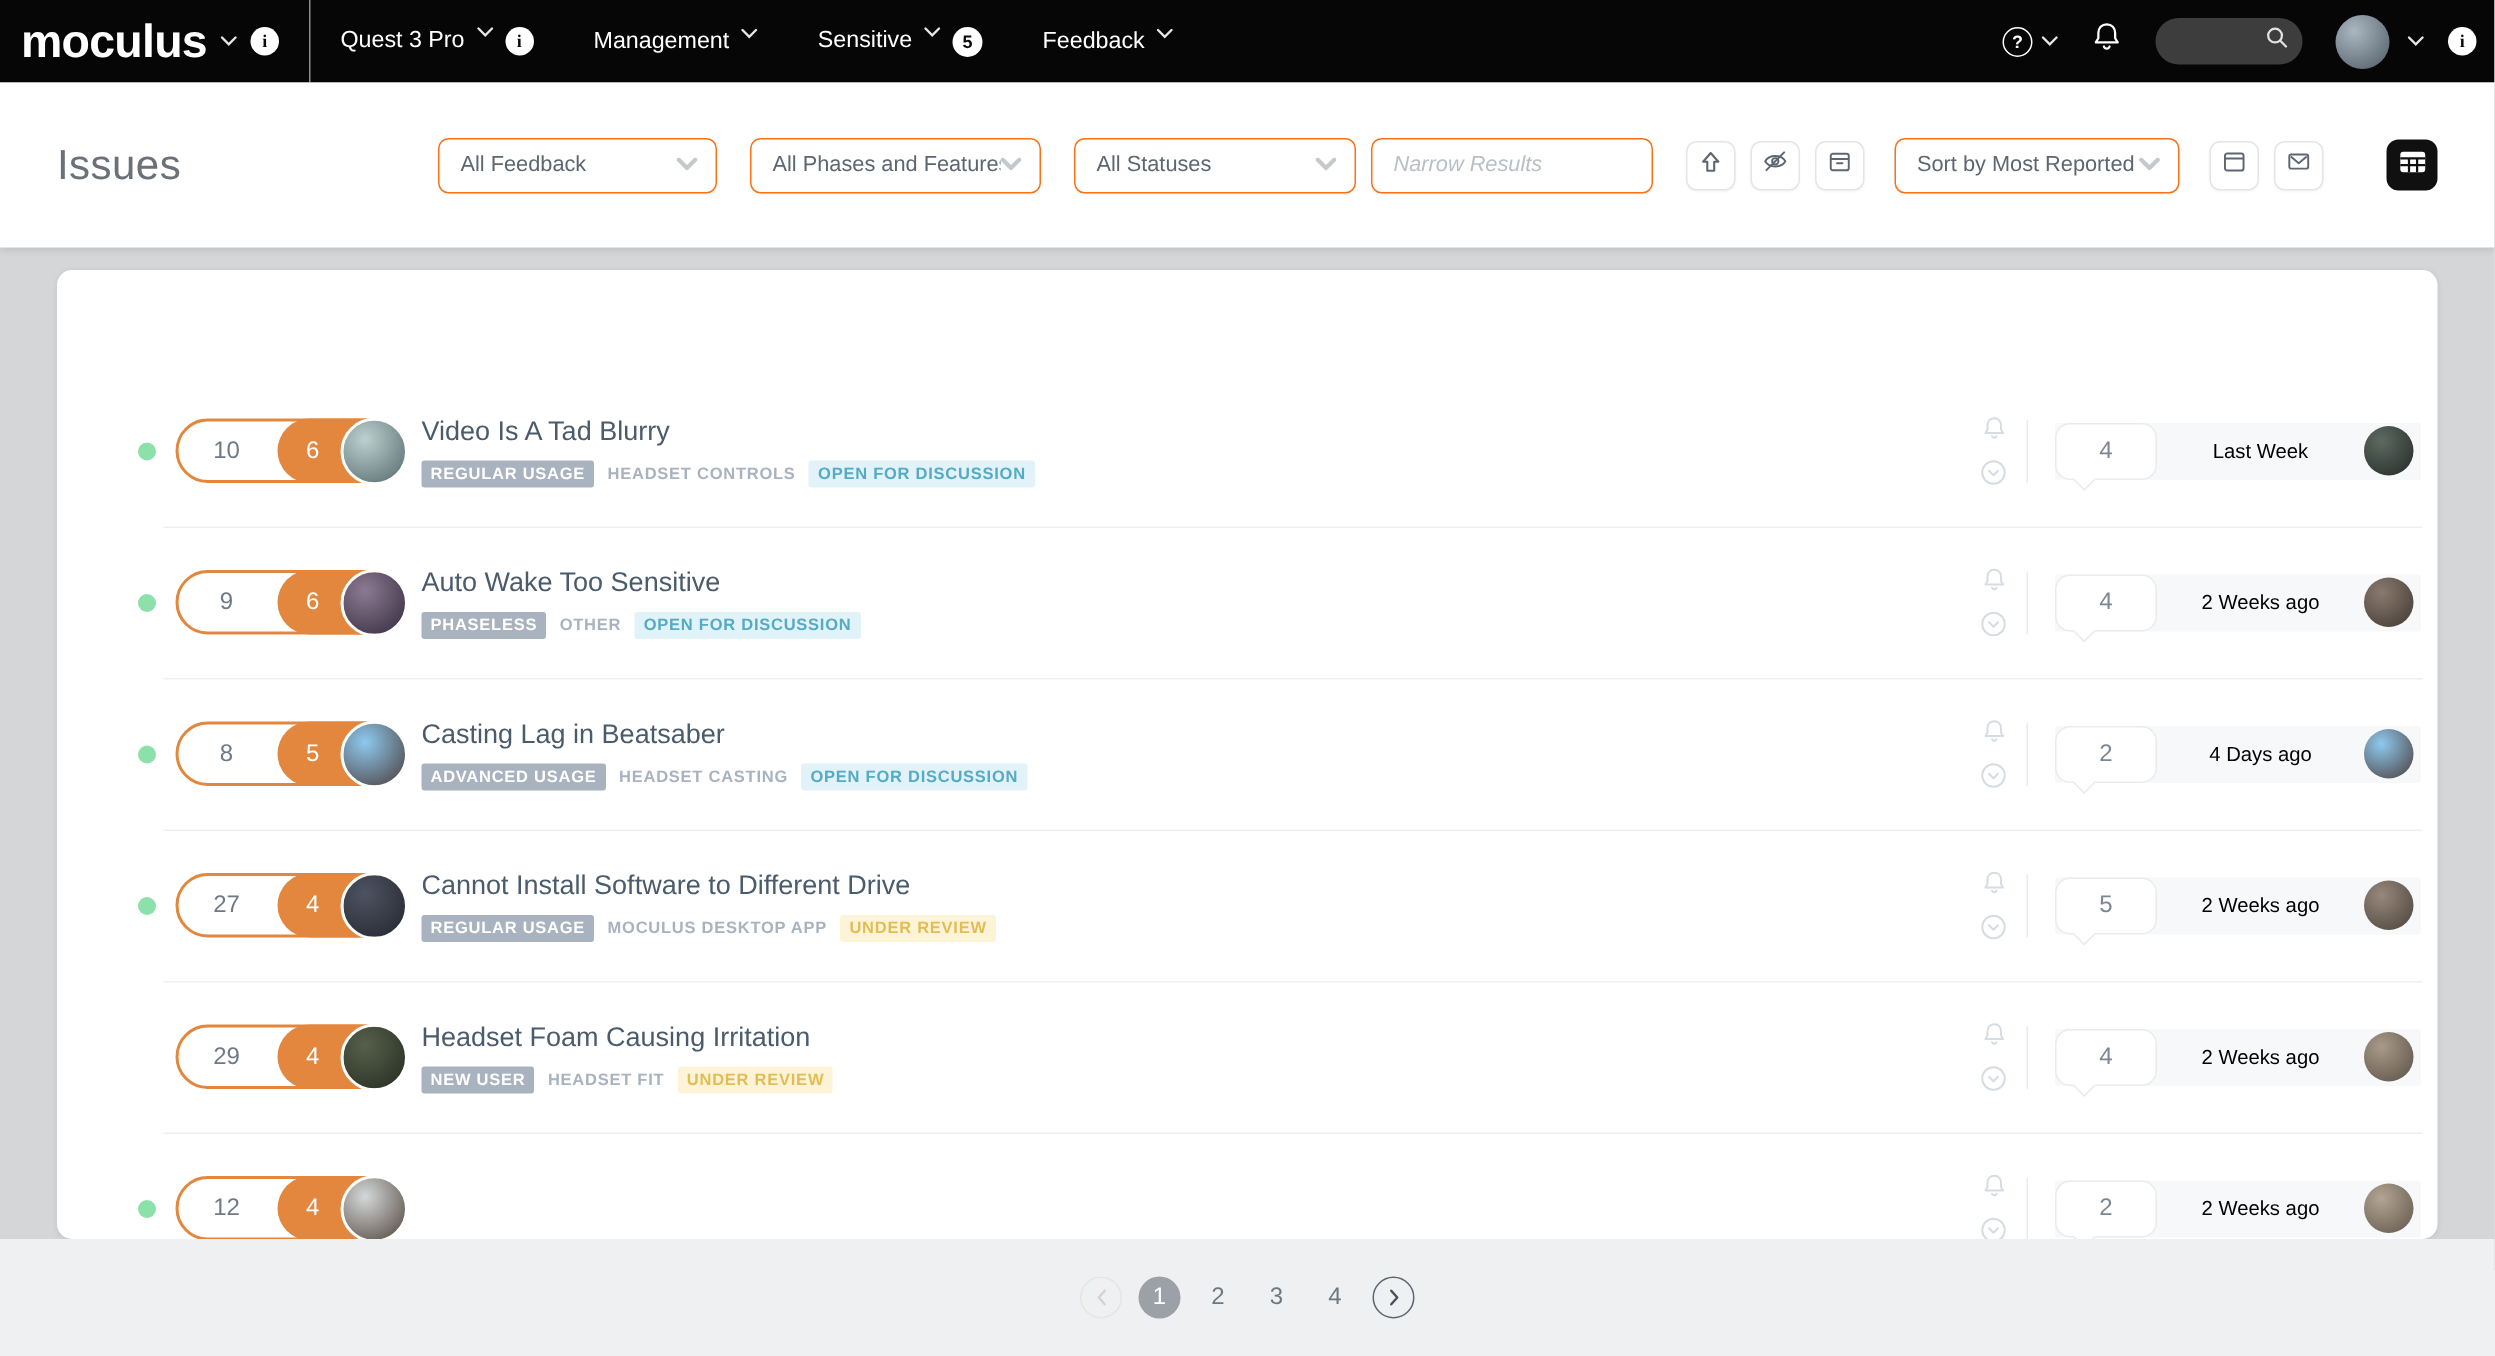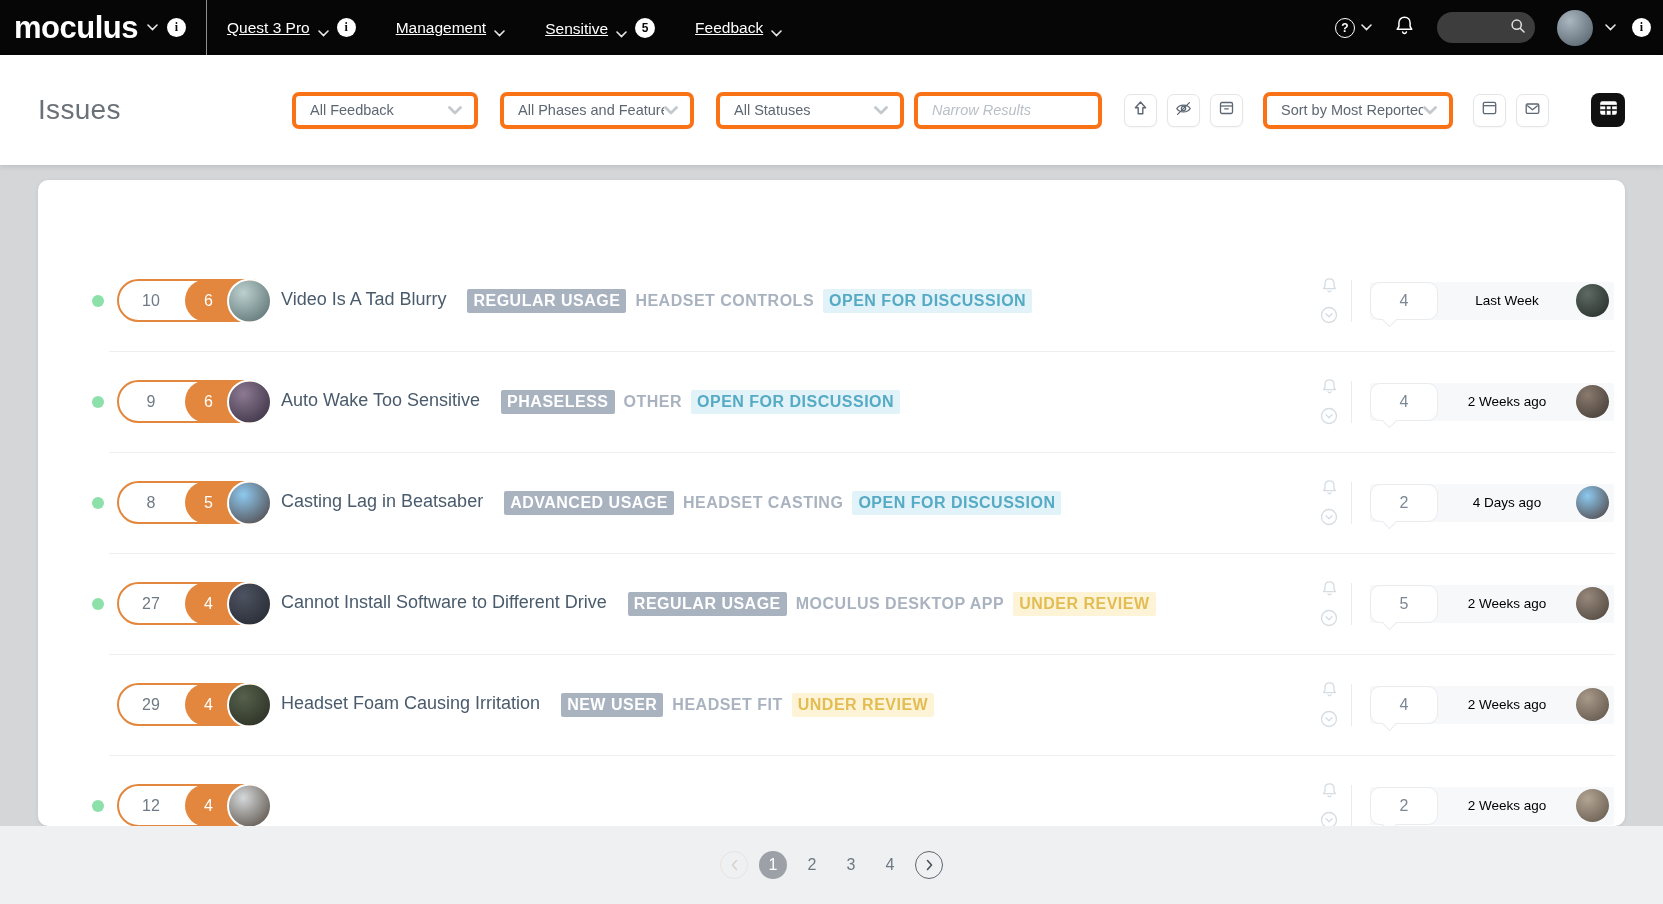--- a/index.html
+++ b/index.html
@@ -5,34 +5,34 @@
   * { margin:0; padding:0; box-sizing:border-box; }
   html,body { width:1663px; height:904px; overflow:hidden; font-family:"Liberation Sans", sans-serif; background:#d4d6d7; }
 
   
   .navbar { height:55px; background:#060606; display:flex; align-items:center; color:#fff; }
   .brand-section { display:flex; align-items:center; gap:9px; padding:0 20px 0 14px; height:100%; border-right:1px solid rgba(255,255,255,.55); }
   .brand { font-size:31px; font-weight:700; letter-spacing:-0.5px; }
   .chev svg, .chev-w svg { display:block; }
   .info-dot { width:19px; height:19px; border-radius:50%; background:#fff; color:#0a0a0a; font-size:12px; font-weight:700; display:grid; place-items:center; font-family:"Liberation Serif", serif; }
   .nav-items { display:flex; align-items:center; gap:40px; margin-left:20px; }
-  .nav-item { display:flex; align-items:flex-end; gap:8px; font-size:15.5px; color:#fff; cursor:pointer;text-decoration:underline; }
+  .nav-item { display:flex; align-items:flex-start; gap:8px; font-size:15.5px; color:#fff; cursor:pointer; }
   .count-badge { width:20px; height:20px; border-radius:50%; background:#fff; color:#0a0a0a; font-size:12px; font-weight:700; display:grid; place-items:center; }
   .nav-right { margin-left:auto; display:flex; align-items:center; gap:22px; padding-right:12px; }
   .help-wrap { display:flex; align-items:center; gap:6px; }
   .circle-q { width:20px; height:20px; border:1.6px solid #fff; border-radius:50%; font-size:12px; font-weight:700; display:grid; place-items:center; }
   .search-pill { width:98px; height:31px; background:#3d3d3d; border-radius:16px; display:flex; align-items:center; padding:0 9px 0 12px; }
   .search-pill input { flex:1; width:50px; background:transparent; border:none; outline:none; color:#eee; font-size:13px; }
   .nav-avatar { width:36px; height:36px; border-radius:50%; }
 
   
   .page-header { height:110px; background:#fff; display:flex; align-items:center; padding:0 38px; box-shadow:0 2px 5px rgba(0,0,0,.10); position:relative; z-index:5; }
   .page-title { font-size:28px; color:#6b7178; font-weight:400; letter-spacing:.3px; }
   .filters { margin-left:auto; display:flex; align-items:center; }
-  .dd, .txt-box { height:37px; border:4px solid #f97316; border-radius:7px; background:#fff; display:flex; align-items:center; padding:0 12px 0 14px; font-size:14.5px; color:#5d6772; box-shadow:0 1px 2px rgba(0,0,0,.04); cursor:pointer; }
+  .dd, .txt-box { height:37px; border:1px solid #f97316; border-radius:7px; background:#fff; display:flex; align-items:center; padding:0 12px 0 14px; font-size:14.5px; color:#5d6772; box-shadow:0 1px 2px rgba(0,0,0,.04); cursor:pointer; }
   .dd .dd-label { flex:1; white-space:nowrap; overflow:hidden; }
   .dd-feedback { width:186px; margin-right:22px; }
   .dd-phases  { width:194px; margin-right:22px; }
   .dd-statuses{ width:188px; margin-right:10px; }
   .txt-box { width:188px; margin-right:22px; }
   .txt-box input { border:none; outline:none; width:100%; font-size:14.5px; color:#7f1d1d; background:transparent;font-style:italic; }
   .txt-box input::placeholder { color:#b9bfc6; }
   .icon-btn { width:33px; height:33px; border:1px solid #e3e5e8; border-radius:7px; background:#fff; display:grid; place-items:center; color:#5d6772; margin-right:10px; cursor:pointer; box-shadow:0 1px 2px rgba(0,0,0,.04); }
   .dd-sort { width:190px; margin:0 20px 0 10px; }
   .view-btn { width:34px; height:34px; background:#101010; border-radius:8px; display:grid; place-items:center; margin-left:32px; cursor:pointer; }
@@ -40,23 +40,23 @@
   
   .content { background:#d4d6d7; padding:15px 38px 0; height:661px; }
   .card { background:#fff; border-radius:10px; height:646px; overflow:hidden; padding-top:70px; box-shadow:0 1px 4px rgba(0,0,0,.08); }
   .issue-row { height:101px; display:flex; align-items:center; position:relative; }
   .issue-row + .issue-row::before { content:""; position:absolute; top:0; left:71px; right:10px; height:1px; background:#edeff1; }
   .dot { width:12px; height:12px; border-radius:50%; background:#8ce0a9; margin-left:54px; flex:none; }
   .vote-pill { margin-left:13px; width:154px; height:43px; border:2px solid #e2873d; border-radius:24px; position:relative; display:flex; align-items:center; flex:none; background:#fff; cursor:pointer; }
   .vote-total { width:64px; text-align:center; font-size:16px; color:#6e7a85; }
   .vote-recent { position:absolute; left:66px; right:-2px; top:-2px; bottom:-2px; background:#e2873d; border-radius:23px; display:flex; align-items:center; padding-left:19px; color:#fff; font-size:16px; }
   .pill-avatar { position:absolute; right:-3px; top:50%; transform:translateY(-50%); width:45px; height:45px; border-radius:50%; border:2px solid #fff; }
-  .issue-main { margin-left:10px; display:flex; gap:21px; min-width:0; }
+  .issue-main { margin-left:10px; display:flex; flex-direction:column; gap:9px; min-width:0; }
   .issue-title { font-size:18px; color:#4a5b6c; cursor:pointer; }
-  .issue-tags { display:flex; align-items:center; gap:9px; font-size:16px; font-weight:700; letter-spacing:.5px; }
+  .issue-tags { display:flex; align-items:center; gap:9px; font-size:11px; font-weight:700; letter-spacing:.5px; }
   .tag-phase { background:#a9b2bf; color:#fff; padding:3px 6px; border-radius:2px; }
   .tag-feature { color:#a9b2bf; }
   .tag-status { padding:3px 6px; border-radius:2px; }
   .status-discussion { background:#e1f2f8; color:#55aac4; }
   .status-review { background:#fdf4d8; color:#e3bd52; }
   .status-info { background:#def0f0; color:#4fb2ab; }
   .row-right { margin-left:auto; display:flex; align-items:center; padding-right:11px; }
   .notify-col { display:flex; flex-direction:column; align-items:center; gap:11px; color:#d5dce2; margin-right:13px; }
   .notify-col svg { display:block; cursor:pointer; }
   .vline { width:1px; height:42px; background:#e9ecef; margin-right:18px; }

